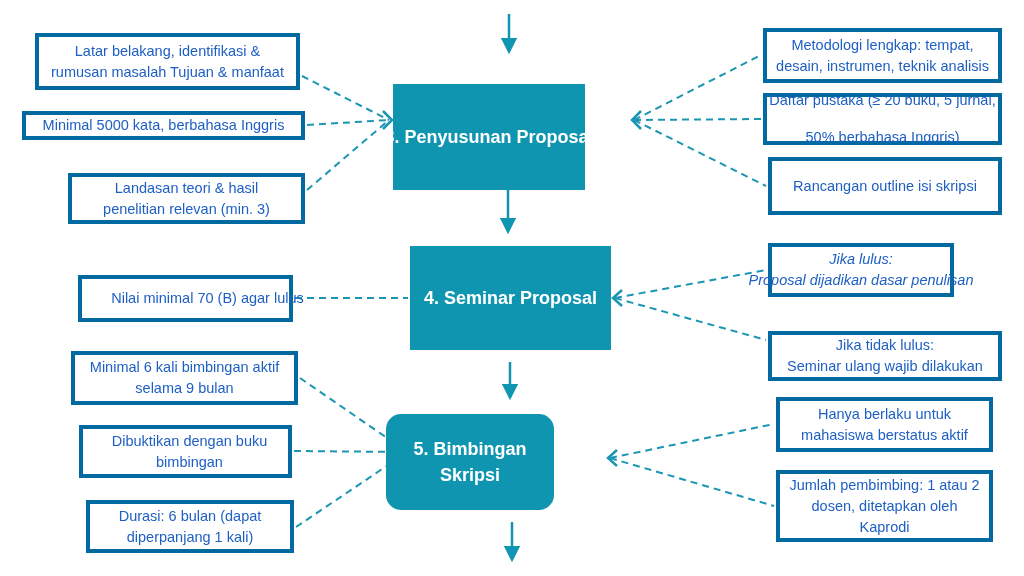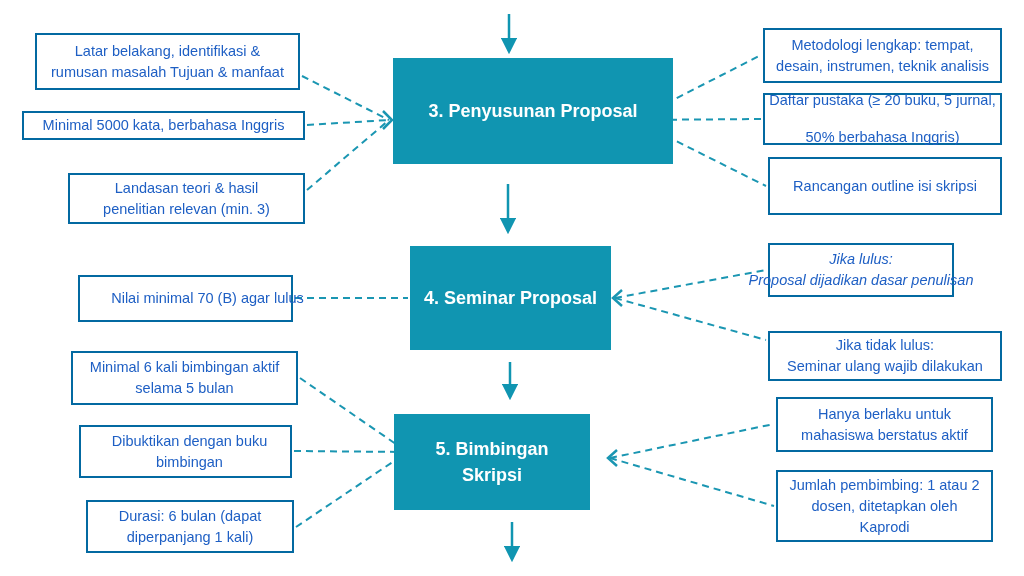--- a/index.html
+++ b/index.html
@@ -2,21 +2,21 @@
 <html><head>
 <meta charset="utf-8">
 <style>
   html,body{margin:0;padding:0;}
   body{
     width:1024px;height:576px;position:relative;background:#ffffff;
     font-family:"Liberation Sans", sans-serif;overflow:hidden;
   }
   #connector-layer{position:absolute;left:0;top:0;width:1024px;height:576px;}
   .note{
-    position:absolute;background:#ffffff;border:2px solid #0369a1;
+    position:absolute;background:#ffffff;border:4px solid #0369a1;
     color:#1e5fc4;display:flex;flex-direction:column;justify-content:center;
     align-items:center;text-align:center;font-size:14.5px;line-height:21px;
     box-sizing:border-box;z-index:2;
   }
   .note span{white-space:nowrap;display:block;}
   .step{
     position:absolute;background:#1095b1;color:#ffffff;font-weight:bold;
     display:flex;flex-direction:column;justify-content:center;align-items:center;
     text-align:center;font-size:18px;line-height:26px;box-sizing:border-box;z-index:2;
   }
@@ -64,29 +64,29 @@
 
   <g stroke="#1a96b2" stroke-width="2.5" fill="none">
     <polyline points="383,111 392,120 383,129"></polyline>
     <polyline points="641,111 632,120 641,129"></polyline>
     <polyline points="622,290 613,298 622,306"></polyline>
     <polyline points="399,444 408,452 399,460"></polyline>
     <polyline points="617,450 608,458 617,466"></polyline>
   </g>
 </svg>
 
-<div class="step" style="left:393px;top:58px;width:280px;height:106px;">
+<div class="step" style="left:393px;top:84px;width:192px;height:106px;">
   <span>3. Penyusunan Proposal</span>
 </div>
 
 <div class="step" style="left:410px;top:246px;width:201px;height:104px;">
   <span>4. Seminar Proposal</span>
 </div>
 
-<div class="step" style="left:394px;top:414px;width:196px;height:96px;">
+<div class="step" style="left:386px;top:414px;width:168px;height:96px;border-radius:15px;">
   <span>5. Bimbingan</span>
   <span>Skripsi</span>
 </div>
 
 <div class="note" style="left:35px;top:33px;width:265px;height:57px;">
   <span>Latar belakang, identifikasi &amp;</span>
   <span>rumusan masalah Tujuan &amp; manfaat</span>
 </div>
 
 <div class="note" style="left:22px;top:111px;width:283px;height:29px;">
@@ -97,21 +97,21 @@
   <span>Landasan teori &amp; hasil</span>
   <span>penelitian relevan (min. 3)</span>
 </div>
 
 <div class="note" style="left:78px;top:275px;width:215px;height:47px;padding-left:44px;">
   <span>Nilai minimal 70 (B) agar lulus</span>
 </div>
 
 <div class="note" style="left:71px;top:351px;width:227px;height:54px;">
   <span>Minimal 6 kali bimbingan aktif</span>
-  <span>selama 5 bulan</span>
+  <span>selama 9 bulan</span>
 </div>
 
 <div class="note" style="left:79px;top:425px;width:213px;height:53px;padding-left:8px;">
   <span>Dibuktikan dengan buku</span>
   <span>bimbingan</span>
 </div>
 
 <div class="note" style="left:86px;top:500px;width:208px;height:53px;">
   <span>Durasi: 6 bulan (dapat</span>
   <span>diperpanjang 1 kali)</span>

